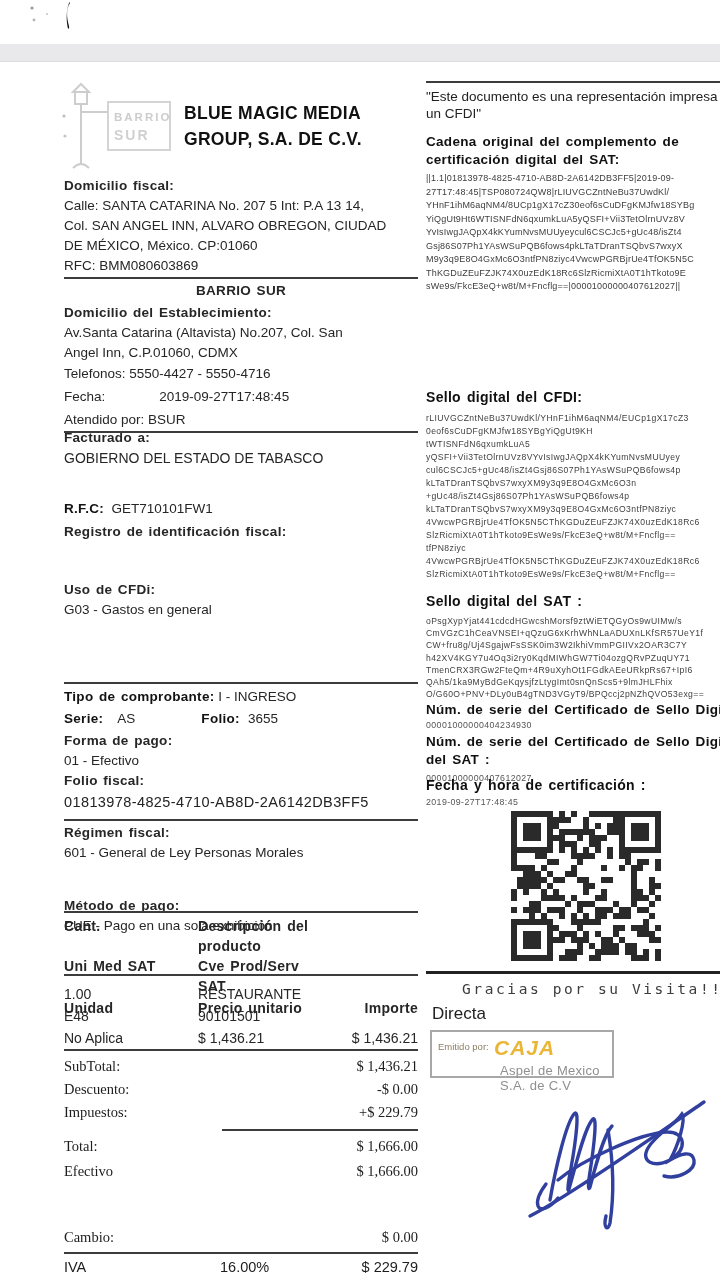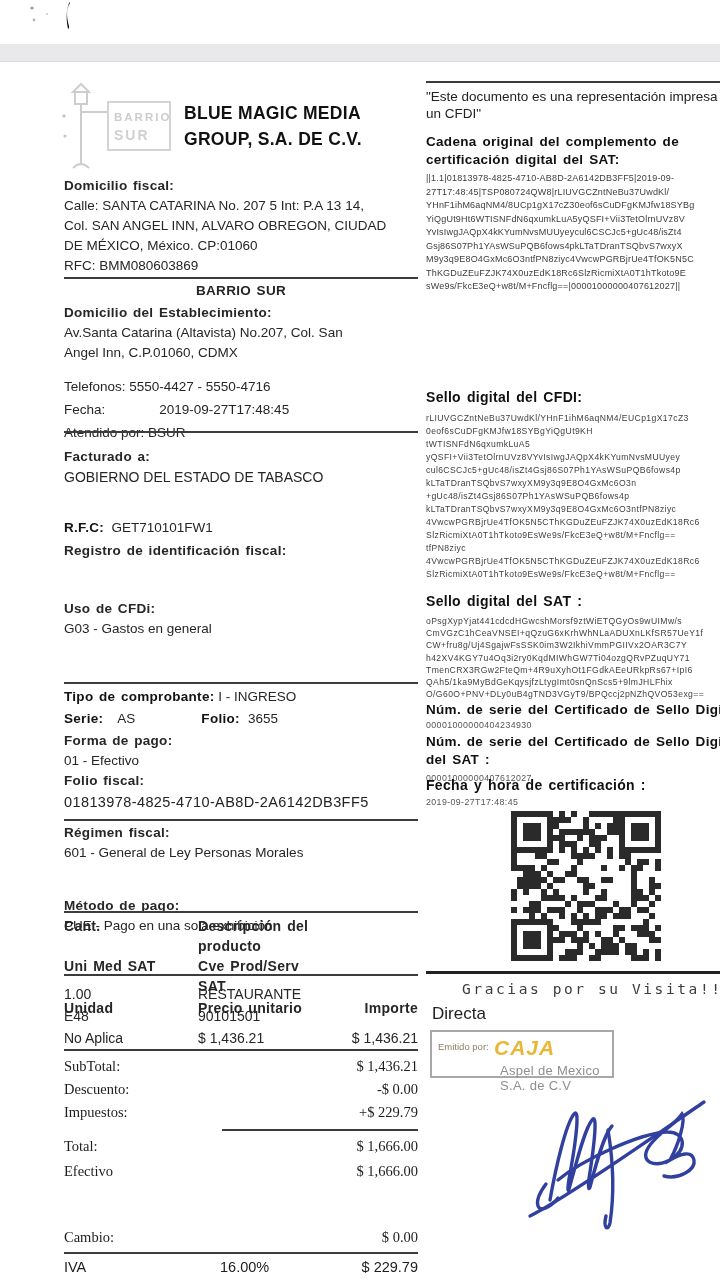--- a/index.html
+++ b/index.html
@@ -89,32 +89,32 @@
   <div class="t">RFC: BMM080603869</div>
 </div>
 
 <div class="rule" style="left:64px;top:277px;width:354px;"></div>
 
 <div class="abs lc" style="top:281px;">
   <div class="t bl center">BARRIO SUR</div>
   <div class="t bl" style="margin-top:2px;">Domicilio del Establecimiento:</div>
   <div class="t">Av.Santa Catarina (Altavista) No.207, Col. San</div>
   <div class="t">Angel Inn, C.P.01060, CDMX</div>
-  <div class="t" style="margin-top:14px;">Telefonos: 5550-4427 - 5550-4716</div>
+  <div class="t" style="margin-top:1px;">Telefonos: 5550-4427 - 5550-4716</div>
   <div class="t" style="margin-top:3px;">
     <span>Fecha:</span><span class="tabval">2019-09-27T17:48:45</span>
   </div>
   <div class="t" style="margin-top:3px;">
     <span>Atendido por:</span> <span>BSUR</span>
   </div>
 </div>
 
 <div class="rule" style="left:64px;top:431px;width:354px;"></div>
 
-<div class="abs lc" style="top:447px;">
+<div class="abs lc" style="top:428px;">
   <div class="t bl">Facturado a:</div>
   <div class="t14">GOBIERNO DEL ESTADO DE TABASCO</div>
   <div class="t" style="margin-top:30px;">
     <span class="bl">R.F.C:</span>&nbsp;&nbsp;<span>GET710101FW1</span>
   </div>
   <div class="t bl" style="margin-top:3px;">Registro de identificación fiscal:</div>
   <div class="t bl" style="margin-top:38px;">Uso de CFDi:</div>
   <div class="t">G03 - Gastos en general</div>
 </div>
 

